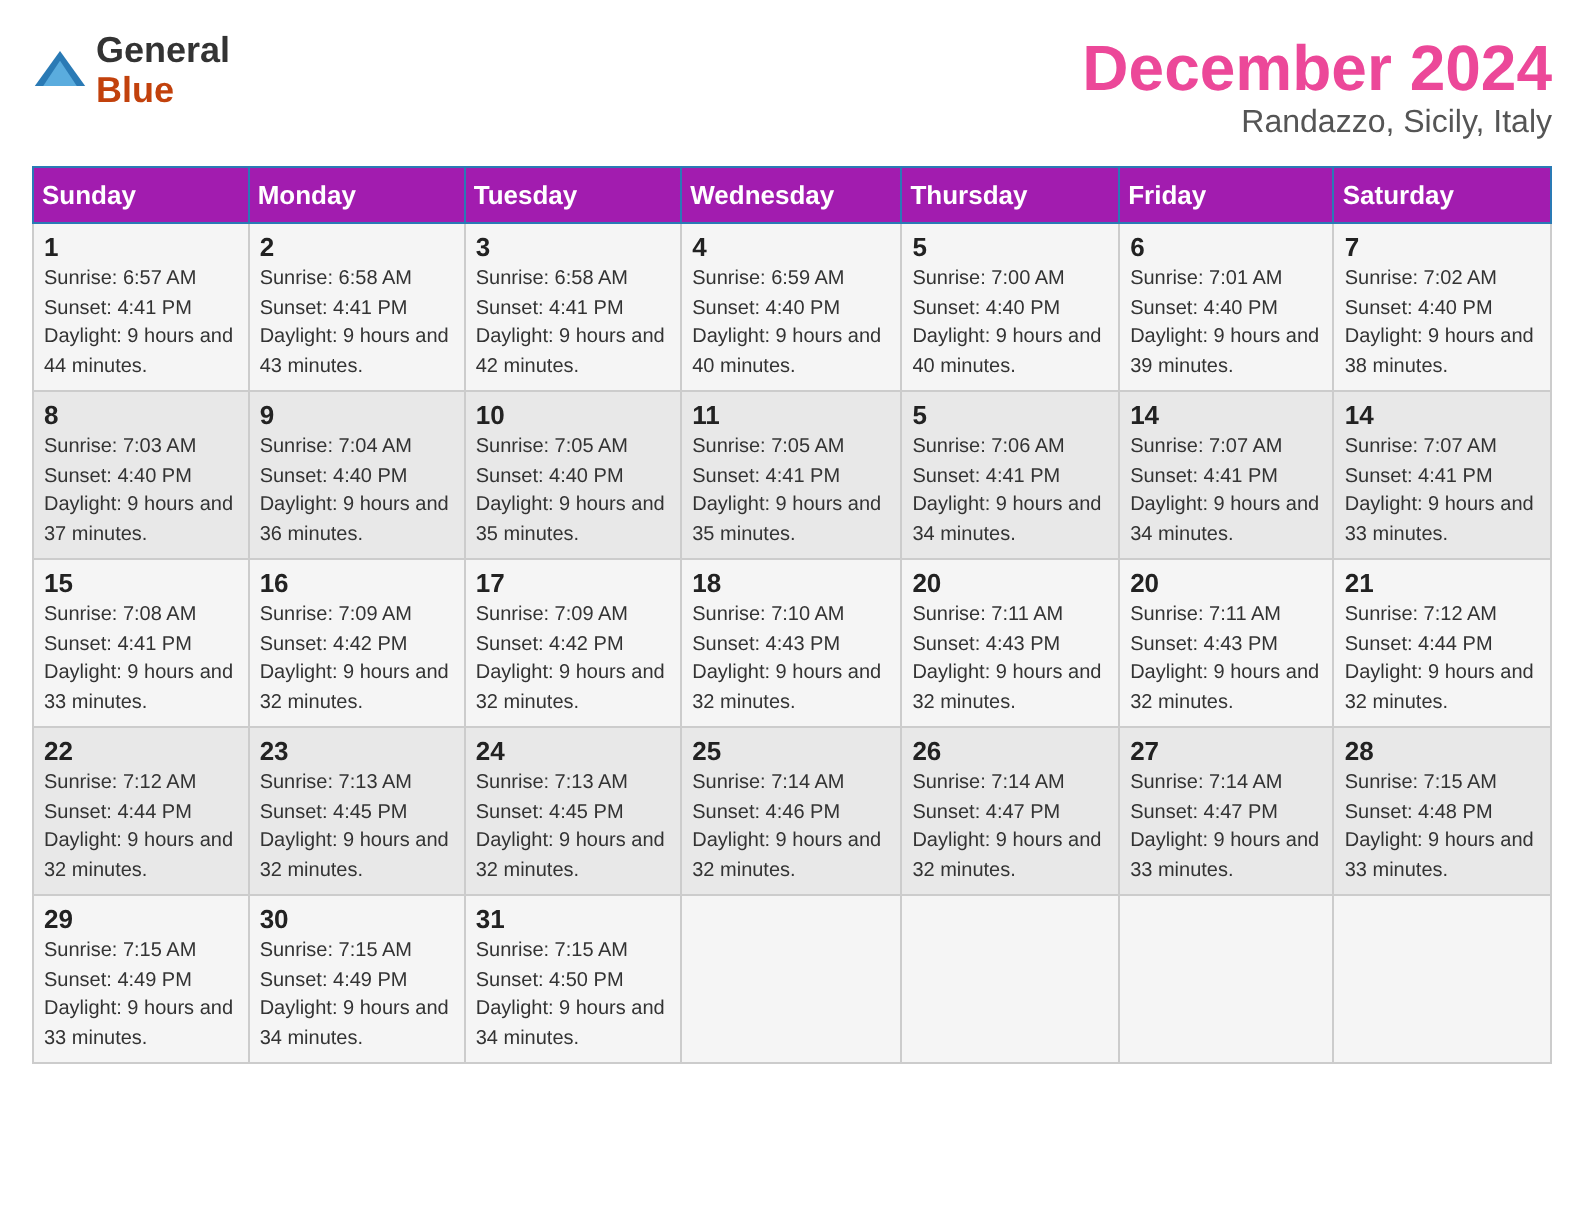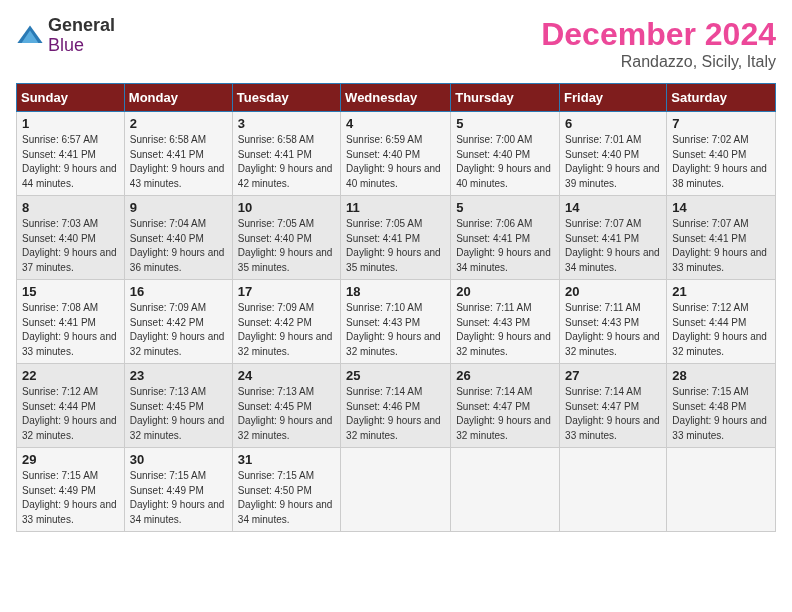--- a/index.html
+++ b/index.html
@@ -29,22 +29,22 @@
       flex-direction: column;
       line-height: 1.1;
     }
     .logo-general {
       font-size: 18px;
       font-weight: bold;
       color: #333;
     }
     .logo-blue {
       font-size: 18px;
-      font-weight: normal;
-      color: #701a75;
+      font-weight: bold;
+      color: #c2410c;
     }
     .logo-icon {
       width: 28px;
       height: 28px;
       margin-right: 4px;
     }
     .title-block {
       text-align: right;
     }
     .month-title {
@@ -55,21 +55,21 @@
     .subtitle {
       font-size: 16px;
       color: #555;
     }
     .calendar {
       width: 100%;
       border-collapse: collapse;
       font-size: 10.5px;
     }
     .calendar thead tr th {
-      background-color: #7f1d1d;
+      background-color: #a21caf;
       color: #fff;
       padding: 6px 4px;
       text-align: left;
       font-size: 13px;
       font-weight: bold;
       border: 1px solid #2a7ab5;
     }
     .calendar tbody tr td {
       border: 1px solid #ccc;
       vertical-align: top;

